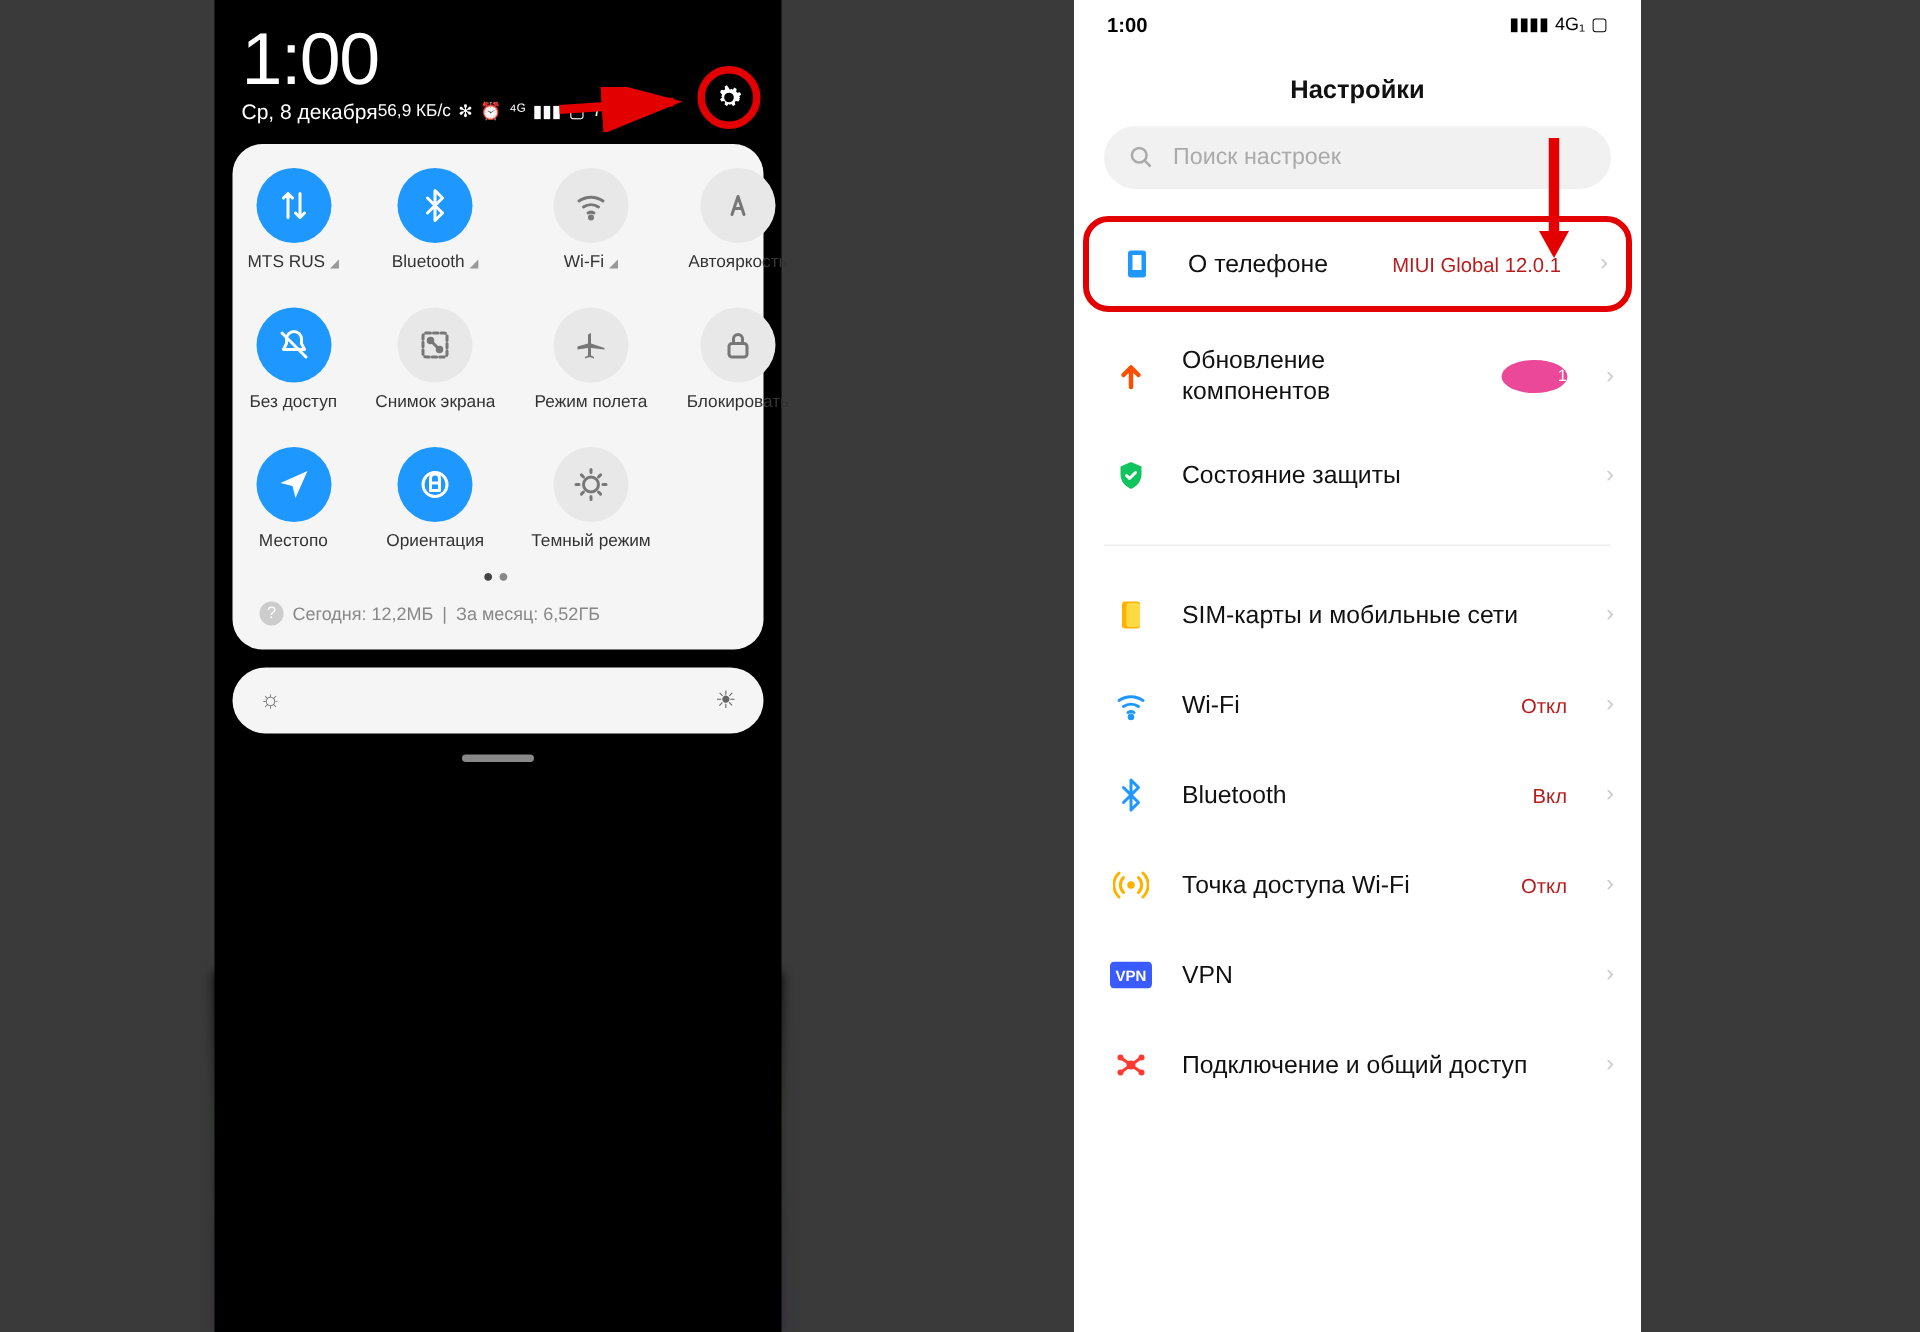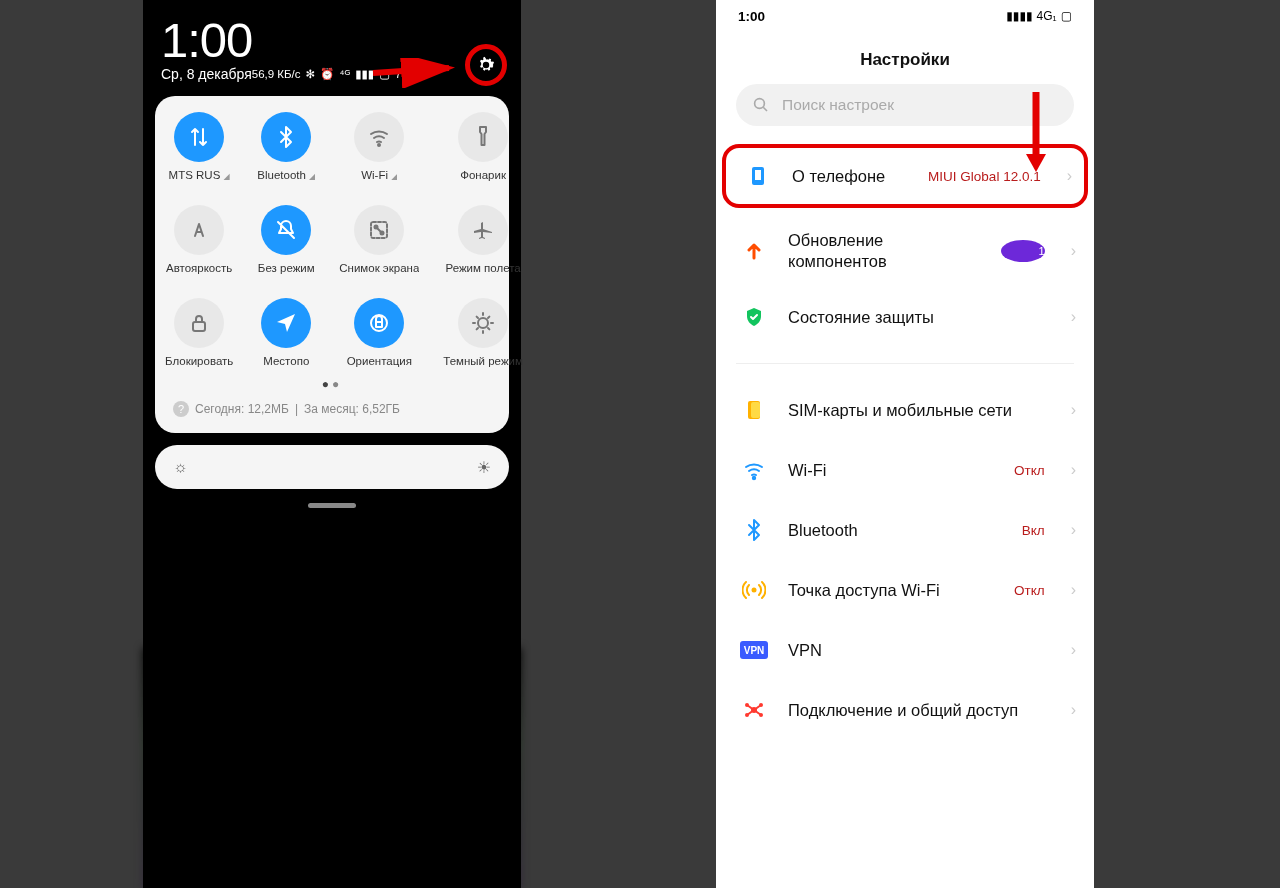--- a/index.html
+++ b/index.html
@@ -39,21 +39,21 @@
   .p2-status-right { display:flex; gap:4px; align-items:center; font-size:12px; font-weight:500;}
   .p2-title { text-align: center; font-size: 17px; font-weight: 700; color: #111; margin: 18px 0 14px 0; }
   .p2-search { margin: 0 20px; background: #f1f1f1; border-radius: 22px; height: 42px; display: flex; align-items: center; padding: 0 16px; gap: 12px; color: #aaa; font-size: 15.5px; }
   .arrow2 { position: absolute; top: 88px; right: 42px; }
   .p2-list { margin-top: 18px; }
   .p2-row { display: flex; align-items: center; padding: 16px 18px 16px 24px; gap: 20px; }
   .p2-row.highlight { border: 4px solid #e30000; border-radius: 17px; margin: 0 6px 6px 6px; padding: 14px 12px 14px 18px; }
   .p2-icon-slot { width: 28px; height: 28px; display:flex; align-items:center; justify-content:center; flex-shrink:0; }
   .p2-label { flex: 1; font-size: 16.5px; color: #111; font-weight: 500; line-height: 1.25; }
   .p2-value { font-size: 13.5px; color: #b91c1c; }
-  .p2-badge { width: 22px; height: 22px; border-radius: 50%; background: #6d28d9; color: #fff; font-size: 11px; display:flex; align-items:center; justify-content:center; font-weight:400;padding-left:44px;}
+  .p2-badge { width: 22px; height: 22px; border-radius: 50%; background: #ec4899; color: #fff; font-size: 11px; display:flex; align-items:center; justify-content:center; font-weight:400;padding-left:44px;}
   .p2-chev { color: #ccc; font-size: 16px; margin-left: 6px; }
   .p2-divider { height: 1px; background: #eee; margin: 10px 20px 10px 72px; }
   .p2-divider.full { margin: 16px 20px; }
 
   svg { display: block; }
 </style>
 </head>
 <body>
 
 <div id="p1" class="phone">
@@ -114,40 +114,32 @@
             <svg width="24" height="24" viewBox="0 0 24 24" fill="none" stroke="currentColor" stroke-width="2" stroke-linecap="round" stroke-linejoin="round">
               <path d="M4 9a14 14 0 0116 0M7 13a9 9 0 0110 0M10 17a4 4 0 014 0"></path>
               <circle cx="12" cy="20" r="1" fill="currentColor"></circle>
             </svg>
           </div>
   <div class="qs-label">Wi-Fi<span class="tri"> ◢</span></div>
         </div>
         <div class="qs-item">
           <div class="qs-circle off">
             <svg width="24" height="24" viewBox="0 0 24 24" fill="none" stroke="currentColor" stroke-width="2" stroke-linecap="round" stroke-linejoin="round">
-              <path d="M9 2h6v5l-1.5 2v11h-3V9L9 7z"></path>
-            </svg>
-          </div>
-  <div class="qs-label">Фонарик</div>
-        </div>
-        <div class="qs-item">
-          <div class="qs-circle off">
-            <svg width="24" height="24" viewBox="0 0 24 24" fill="none" stroke="currentColor" stroke-width="2" stroke-linecap="round" stroke-linejoin="round">
               <path d="M8 18l4-12 4 12M9.5 14h5"></path>
             </svg>
           </div>
   <div class="qs-label">Автояркость</div>
         </div>
         <div class="qs-item">
           <div class="qs-circle on">
             <svg width="24" height="24" viewBox="0 0 24 24" fill="none" stroke="currentColor" stroke-width="2" stroke-linecap="round" stroke-linejoin="round">
               <path d="M12 3a5 5 0 00-5 5v3l-2 4h14l-2-4V8a5 5 0 00-5-5zM4 4l16 16"></path>
             </svg>
           </div>
-  <div class="qs-label">Без режим</div>
+  <div class="qs-label">Без доступ</div>
         </div>
         <div class="qs-item">
           <div class="qs-circle off">
             <svg width="24" height="24" viewBox="0 0 24 24" fill="none" stroke="currentColor" stroke-width="2" stroke-linecap="round" stroke-linejoin="round">
               <rect x="4" y="4" width="16" height="16" rx="2" stroke-dasharray="3 2"></rect>
               <circle cx="9" cy="9" r="1.5"></circle>
               <circle cx="15" cy="15" r="1.5"></circle>
               <path d="M9 9l6 6"></path>
             </svg>
           </div>

